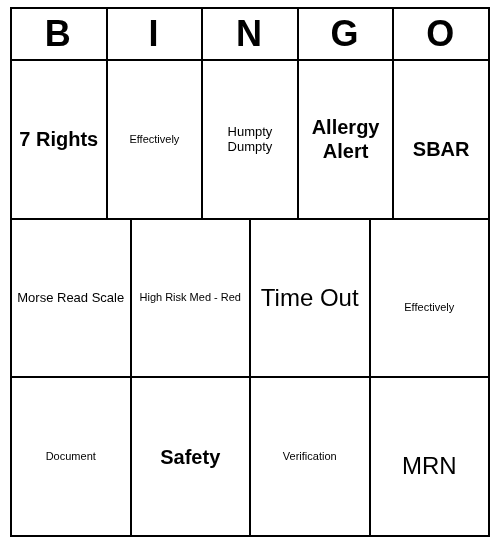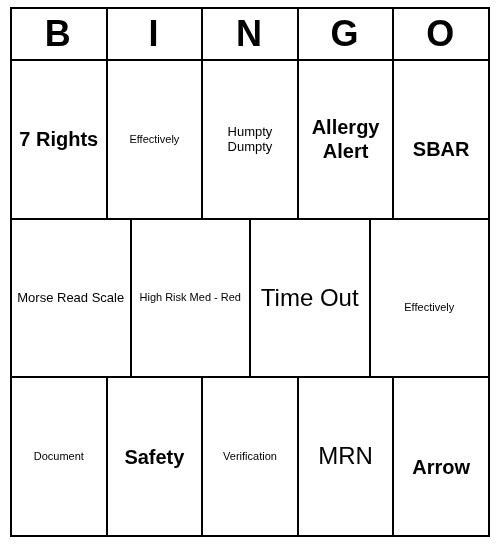--- a/index.html
+++ b/index.html
@@ -148,18 +148,15 @@
         </div>
         <div class="bingo-cell">
           <span class="cell-text-large">Safety</span>
         </div>
         <div class="bingo-cell">
           <span class="cell-text-small">Verification</span>
         </div>
         <div class="bingo-cell">
           <span class="cell-text-xlarge">MRN</span>
         </div>
-        <div class="bingo-cell">
-          <span class="cell-text-large">Arrow</span>
-        </div>
       </div>
     </div>
 </div>
 
 </body></html>

